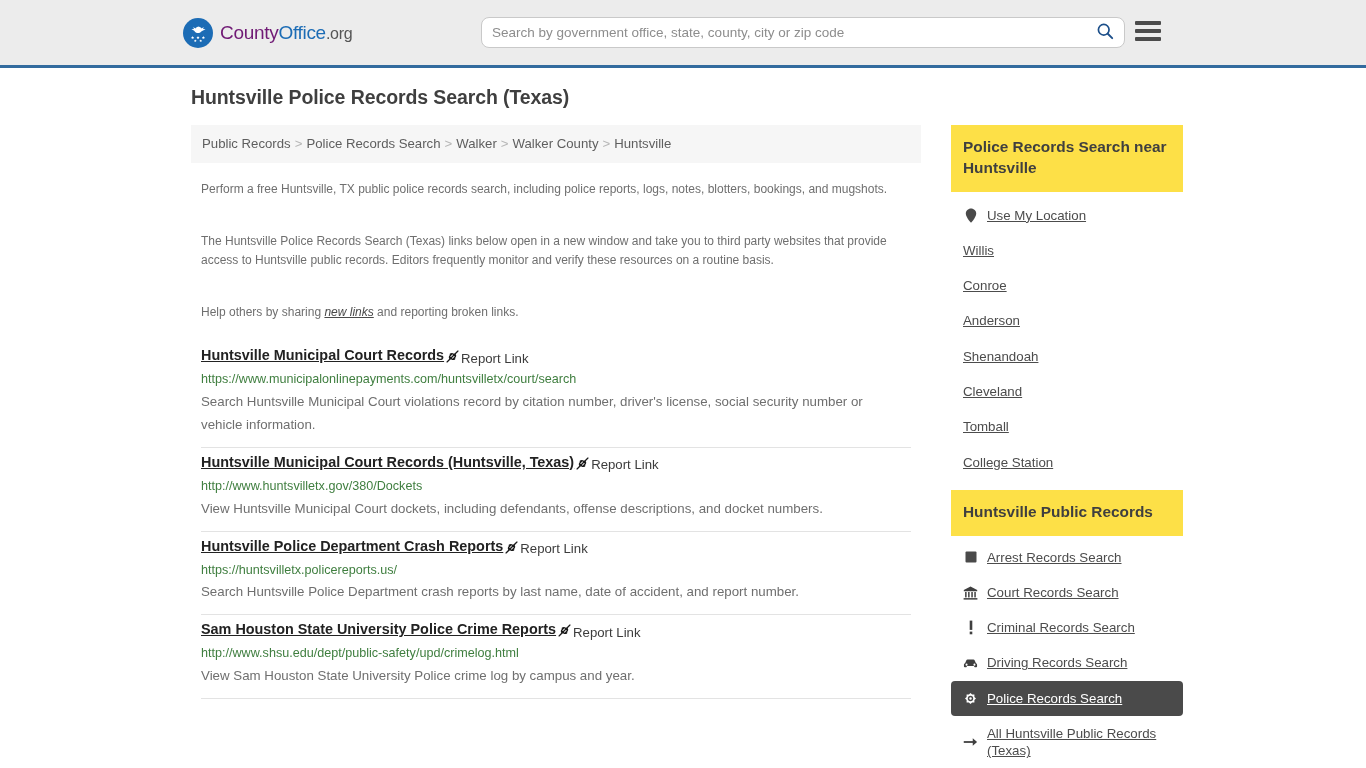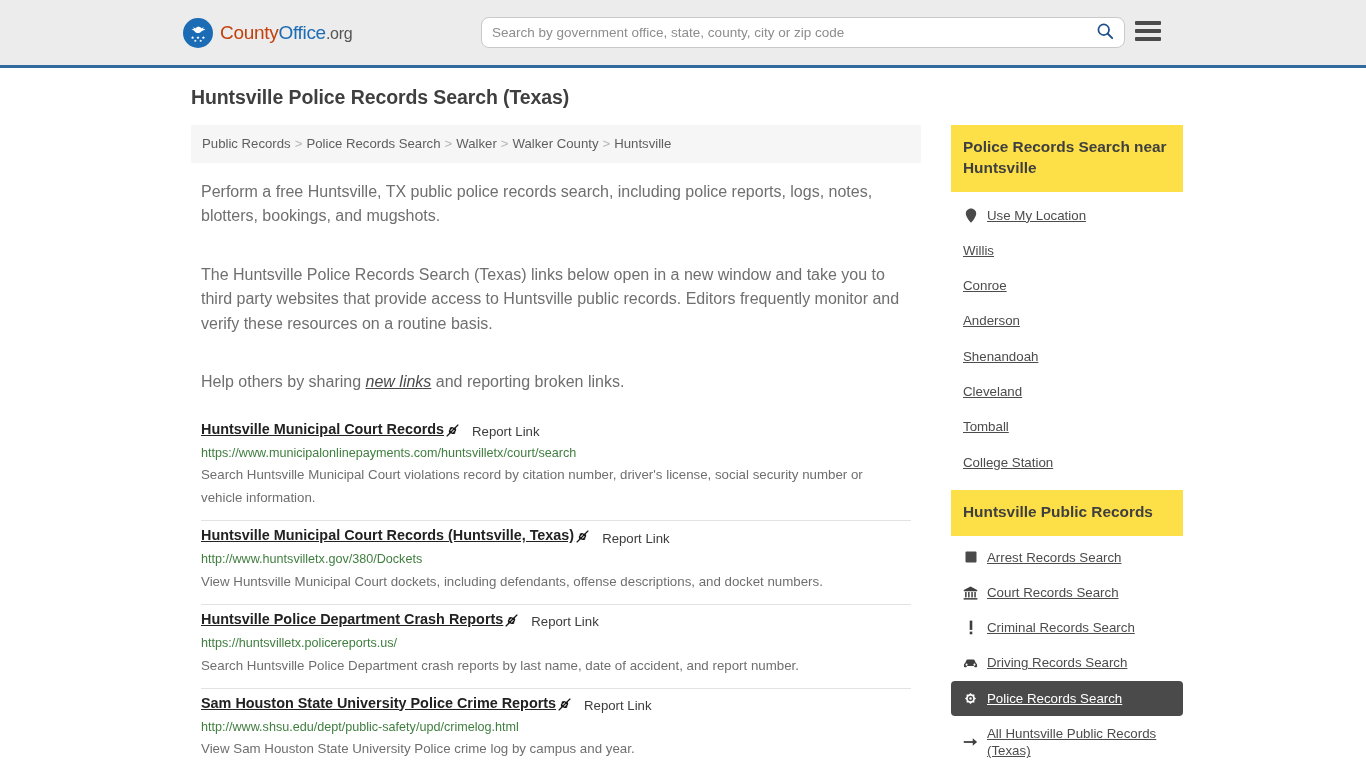--- a/index.html
+++ b/index.html
@@ -48,21 +48,21 @@
     flex: none;
   }
   .brand-mark svg { display: block; }
   .brand-text {
     font-size: 19px;
     letter-spacing: -0.3px;
     color: #3b3b3b;
     font-weight: 400;
   }
   .brand-text .b-bold { color: #1c6cb5; font-weight: 400; }
-  .brand-text .b-dark { color: #c2410c; font-weight: 400; }
+  .brand-text .b-dark { color: #701a75; font-weight: 400; }
   .brand-text .b-tld  { color: #555; font-size: 16px; }
 
   .search-wrap {
     position: absolute;
     left: 298px;
     top: 17px;
     width: 644px;
     height: 31px;
     background: #fff;
     border: 1px solid #c9c9c9;
@@ -138,21 +138,21 @@
   .breadcrumb a {
     color: #5e5e5e;
     text-decoration: none;
   }
   .breadcrumb .sep { color: #b6b6b6; margin: 0 4px; }
   .breadcrumb .crumb-last { color: #5e5e5e; }
 
   
   .intro { padding: 0 10px; }
   .intro p {
-    font-size: 16px;
+    font-size: 12px;
     line-height: 1.53;
     color: #6f6f6f;
     margin: 34px 0 0 0;
   }
   .intro p:first-child { margin-top: 17px; }
   .intro a {
     color: #4a4a4a;
     text-decoration: underline;
     font-weight: 400;
     font-style: italic;
@@ -174,21 +174,21 @@
     font-weight: 700;
     color: #222;
     text-decoration: underline;
     line-height: 1.35;
     max-width: 600px;
     cursor: pointer;
   }
   .report-link {
     display: flex;
     align-items: center;
-    gap: 11px;
+    gap: 0;
     color: #3c3c3c;
     font-size: 13.2px;
     white-space: nowrap;
     cursor: pointer;
     padding-top: 2px;
     margin-right: 8px;
   }
   .result-url {
     font-size: 12.6px;
     color: #3f7e3f;

